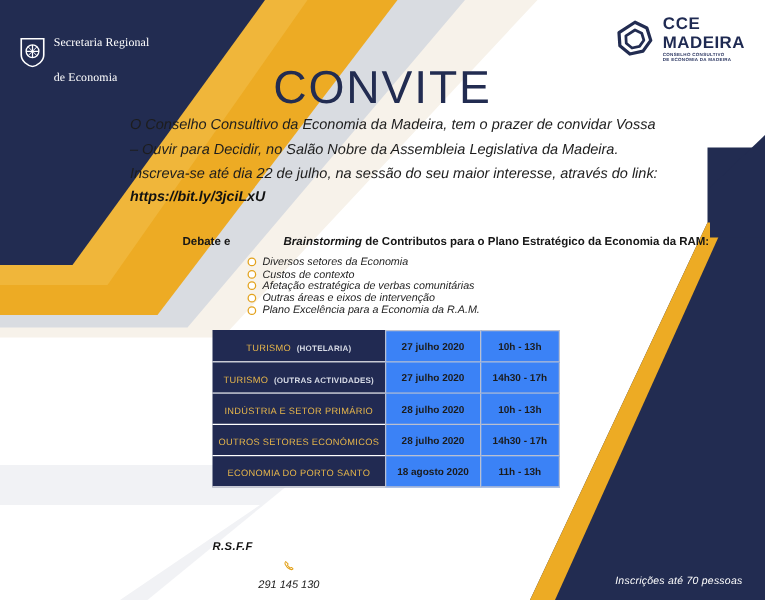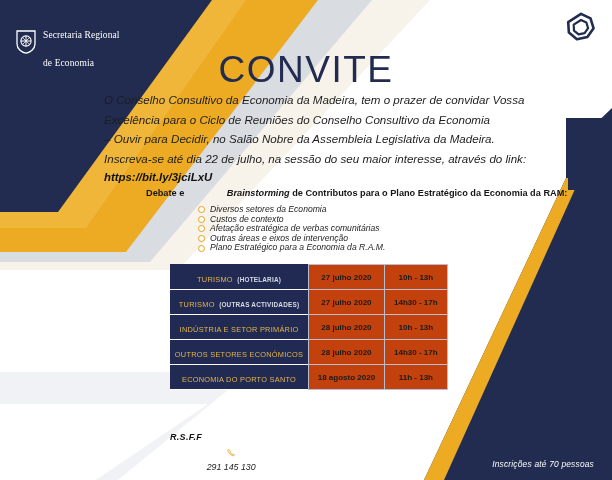--- a/index.html
+++ b/index.html
@@ -97,21 +97,21 @@
     background:#212a52;text-align:center;width:144px;
     border-bottom:1.6px solid #ffffff;
   }
   .c-name .p{
     font-size:7.4px;font-weight:normal;color:#e5b54b;letter-spacing:.25px;
   }
   .c-name .s{
     font-size:6.4px;font-weight:bold;color:#d7dbe6;letter-spacing:.2px;
   }
   .c-date,.c-time{
-    background:#c2410c;text-align:center;
+    background:#3b82f6;text-align:center;
     font-size:8px;color:#1b1b1b;font-weight:bold;
     border-bottom:1px solid #b9bfd0;
     border-right:1px solid #b9bfd0;
   }
   .c-date{width:74px;border-left:1px solid #b9bfd0;}
   .c-time{width:60px;}
   .schedule tr:first-child .c-date,
   .schedule tr:first-child .c-time{border-top:1px solid #b9bfd0;}
 
   
@@ -167,29 +167,34 @@
       <span>Secretaria Regional</span>
       <span>de Economia</span>
     </div>
   </div>
 
   <div class="cce-logo">
     <svg class="cce-mark" viewBox="0 0 30 30" xmlns="http://www.w3.org/2000/svg">
       <path d="M15 1.8 L24.5 6.4 L27.6 16.3 L21.4 24.9 L10.9 27.2 L2.9 20.6 L2.2 10.1 Z" fill="none" stroke="#222c51" stroke-width="2.6" stroke-linejoin="round"></path>
       <path d="M15 8 L20.4 10.6 L22.1 16.2 L18.6 21.1 L12.6 22.4 L8 18.6 L7.7 12.7 Z" fill="none" stroke="#222c51" stroke-width="2.2" stroke-linejoin="round"></path>
     </svg>
+    <div class="cce-words">
+      <span class="l1">CCE</span>
+      <span class="l2">MADEIRA</span>
+      <span class="l3">CONSELHO CONSULTIVO</span>
+      <span class="l4">DE ECONOMIA DA MADEIRA</span>
+    </div>
   </div>
 
   <div class="title">
     <span class="word">CONVITE</span>
   </div>
 
   <div class="body-copy">
     <span class="ln">O Conselho Consultivo da Economia da Madeira, tem o prazer de convidar Vossa</span>
-    <span class="ln">Excelência para o Ciclo de Reuniões do Conselho Consultivo da Economia</span>
     <span class="ln">– Ouvir para Decidir, no Salão Nobre da Assembleia Legislativa da Madeira.</span>
     <span class="ln">Inscreva-se até dia 22 de julho, na sessão do seu maior interesse, através do link:</span>
     <span class="ln link">https://bit.ly/3jciLxU</span>
   </div>
 
   <div class="agenda-title">
     <span>Debate e </span><em>Brainstorming</em><span> de Contributos para o Plano Estratégico da Economia da RAM:</span>
   </div>
   <ul class="agenda-list">
     <li>
@@ -203,21 +208,21 @@
     <li>
       <span class="ring"></span>
       <span>Afetação estratégica de verbas comunitárias</span>
     </li>
     <li>
       <span class="ring"></span>
       <span>Outras áreas e eixos de intervenção</span>
     </li>
     <li>
       <span class="ring"></span>
-      <span>Plano Estratégico para a Economia da R.A.M.</span>
+      <span>Plano Excelência para a Economia da R.A.M.</span>
     </li>
   </ul>
 
   <table class="schedule">
     <tbody>
       <tr>
         <td class="c-name">
           <span class="p">TURISMO</span>
           <span class="s">(HOTELARIA)</span>
         </td>

